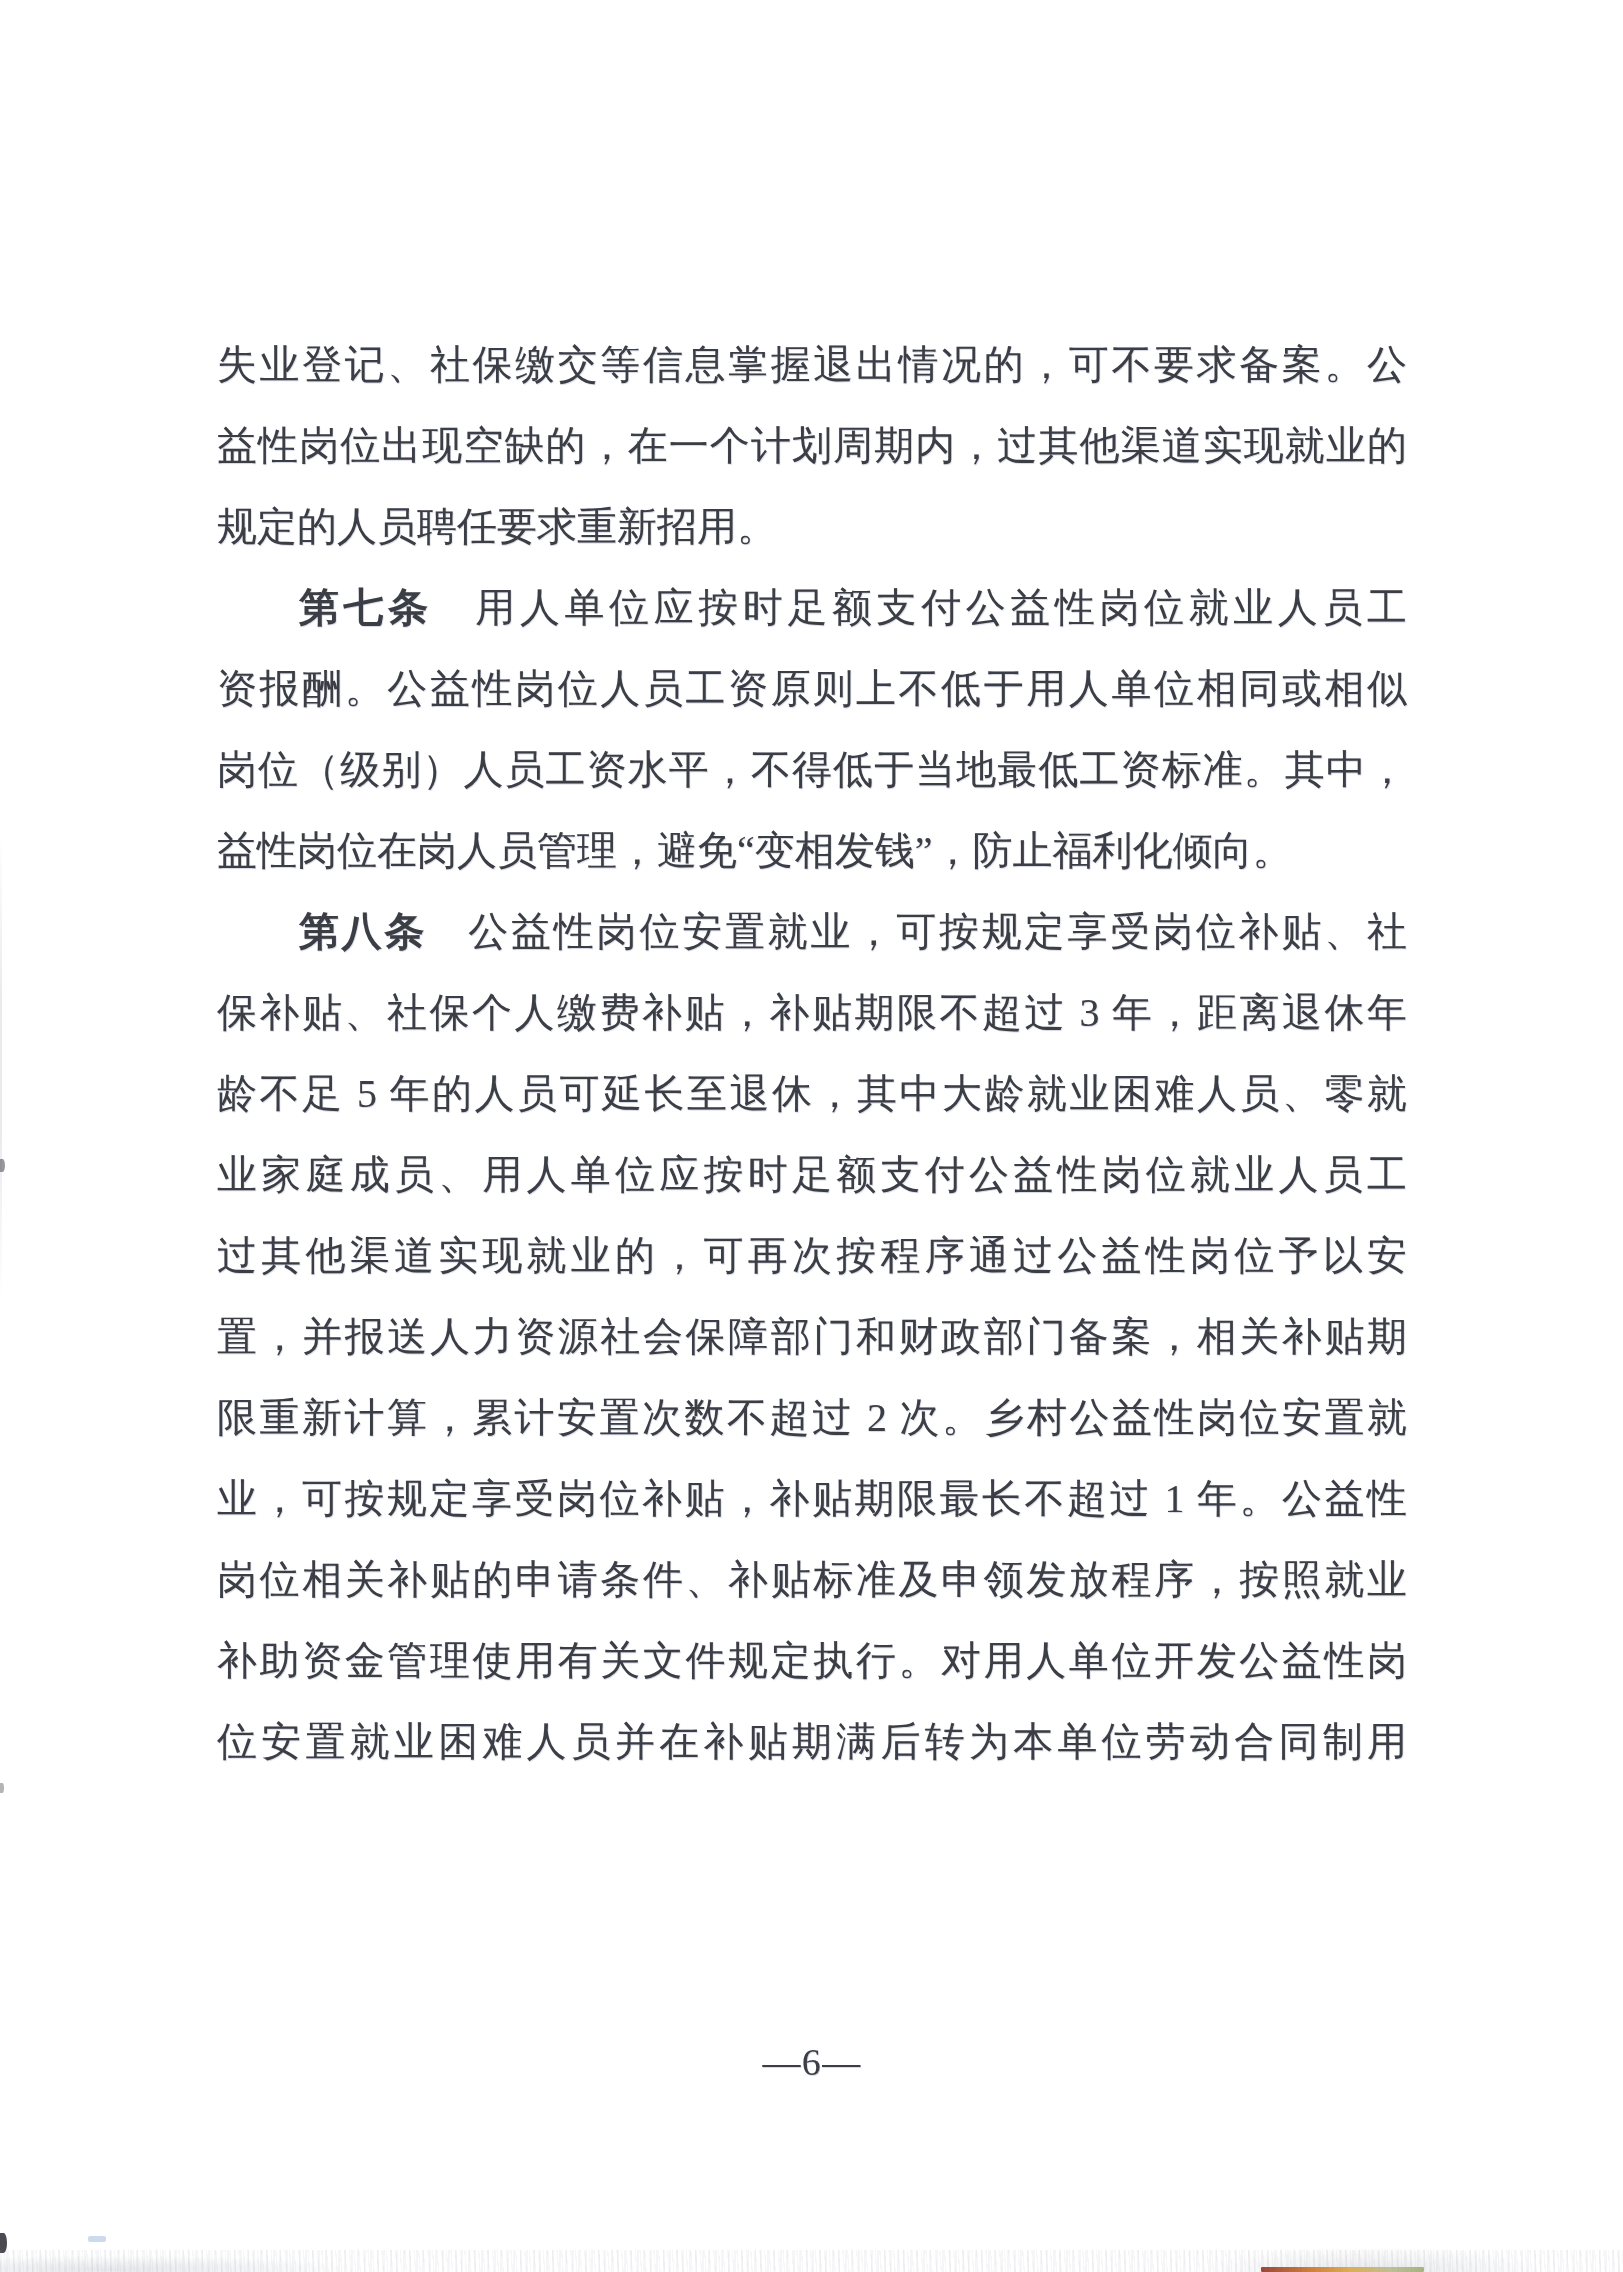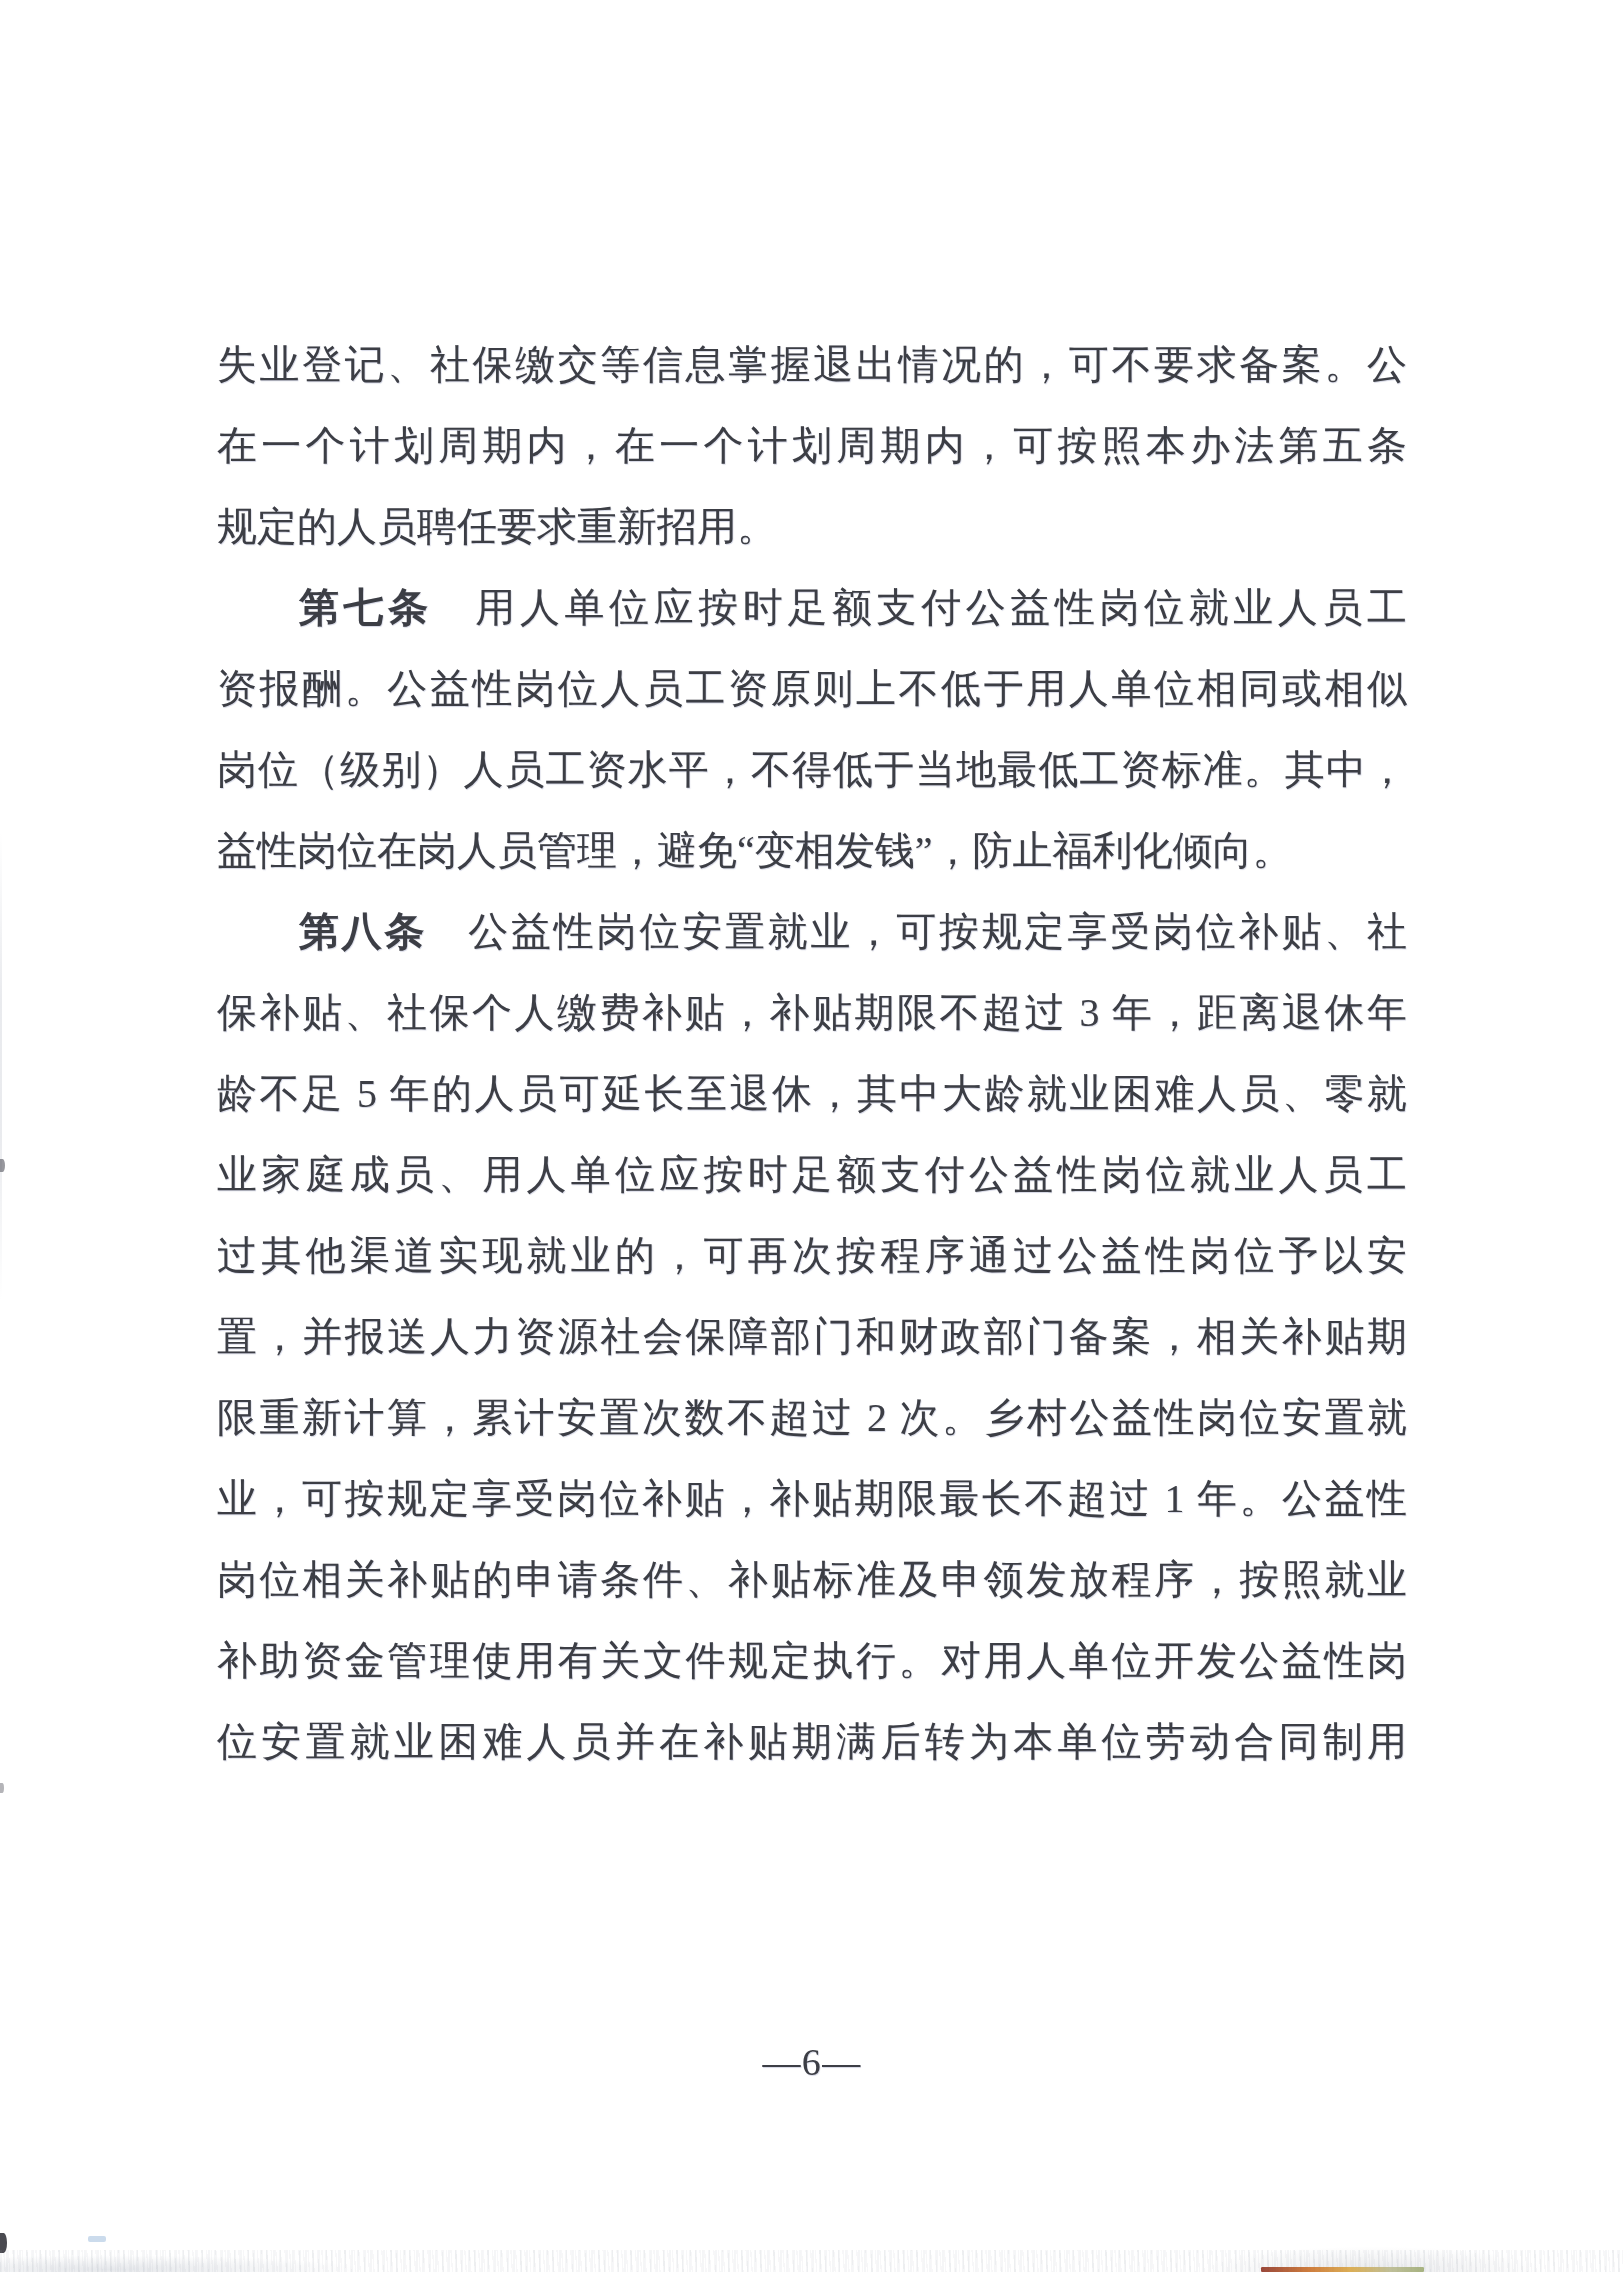--- a/index.html
+++ b/index.html
@@ -127,21 +127,21 @@
     border-radius: 1.3px;
   }
 </style>
 </head>
 <body>
 
 <div class="page">
 
   <div class="doc">
     <div class="line">失业登记、社保缴交等信息掌握退出情况的，可不要求备案。公</div>
-    <div class="line">在一个计划周期内，在一个计划周期内，可按照本办法第五条</div>
+    <div class="line">益性岗位出现空缺的，在一个计划周期内，过其他渠道实现就业的</div>
     <div class="line end">规定的人员聘任要求重新招用。</div>
     <div class="line ind"><span class="b">第七条</span><span class="gap"></span><span>用人单位应按时足额支付公益性岗位就业人员工</span></div>
     <div class="line">资报酬。公益性岗位人员工资原则上不低于用人单位相同或相似</div>
     <div class="line">岗位（级别）人员工资水平，不得低于当地最低工资标准。其中，</div>
     <div class="line end">益性岗位在岗人员管理，避免“变相发钱”，防止福利化倾向。</div>
     <div class="line ind"><span class="b">第八条</span><span class="gap"></span><span>公益性岗位安置就业，可按规定享受岗位补贴、社</span></div>
     <div class="line">保补贴、社保个人缴费补贴，补贴期限不超过 3 年，距离退休年</div>
     <div class="line">龄不足 5 年的人员可延长至退休，其中大龄就业困难人员、零就</div>
     <div class="line">业家庭成员、用人单位应按时足额支付公益性岗位就业人员工</div>
     <div class="line">过其他渠道实现就业的，可再次按程序通过公益性岗位予以安</div>

